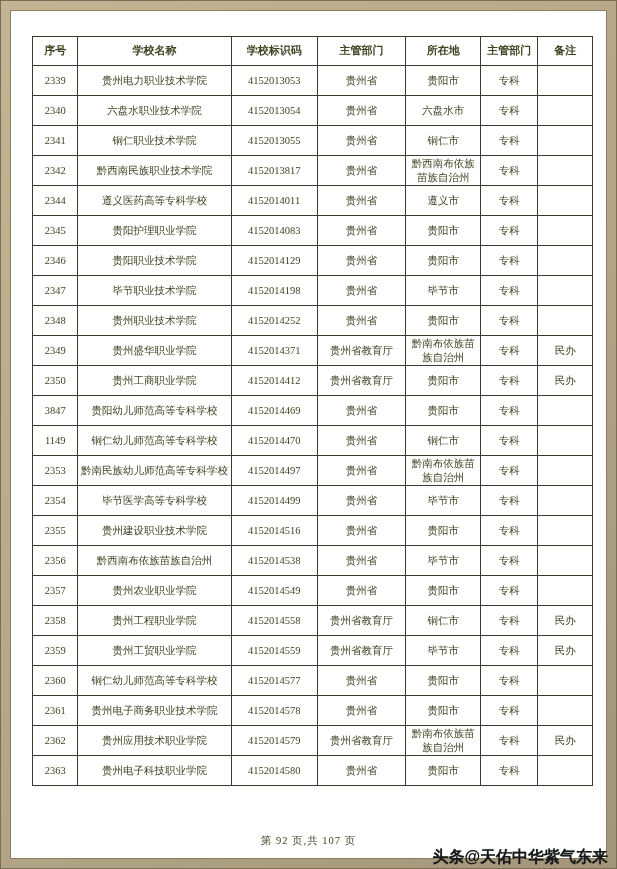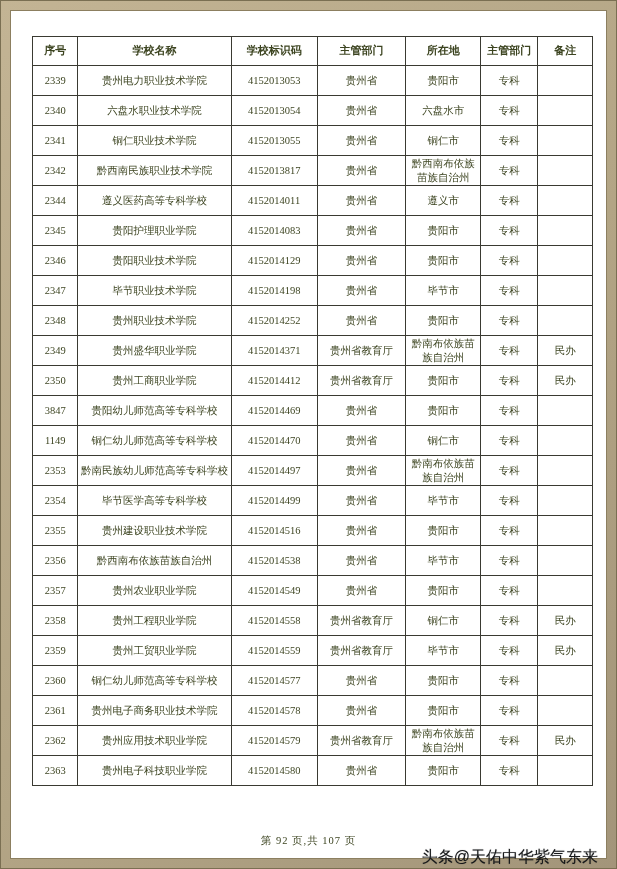--- a/index.html
+++ b/index.html
@@ -54,24 +54,24 @@
     position:absolute;
     left:0;right:0;
     bottom:10px;
     text-align:center;
     font-size:10.5px;
     color:#3c4420;
     letter-spacing:1px;
   }
   .watermark{
     position:absolute;
-    right:18px;
+    right:8px;
     bottom:0px;
     font-size:16px;
-    font-weight:normal;
+    font-weight:bold;
     color:#16181a;
     font-family:"Liberation Sans","DejaVu Sans",sans-serif;
     text-shadow:0 0 1px rgba(0,0,0,.35);
   }
 </style>
 </head>
 <body>
 
 <div class="frame">
   <div class="page">

